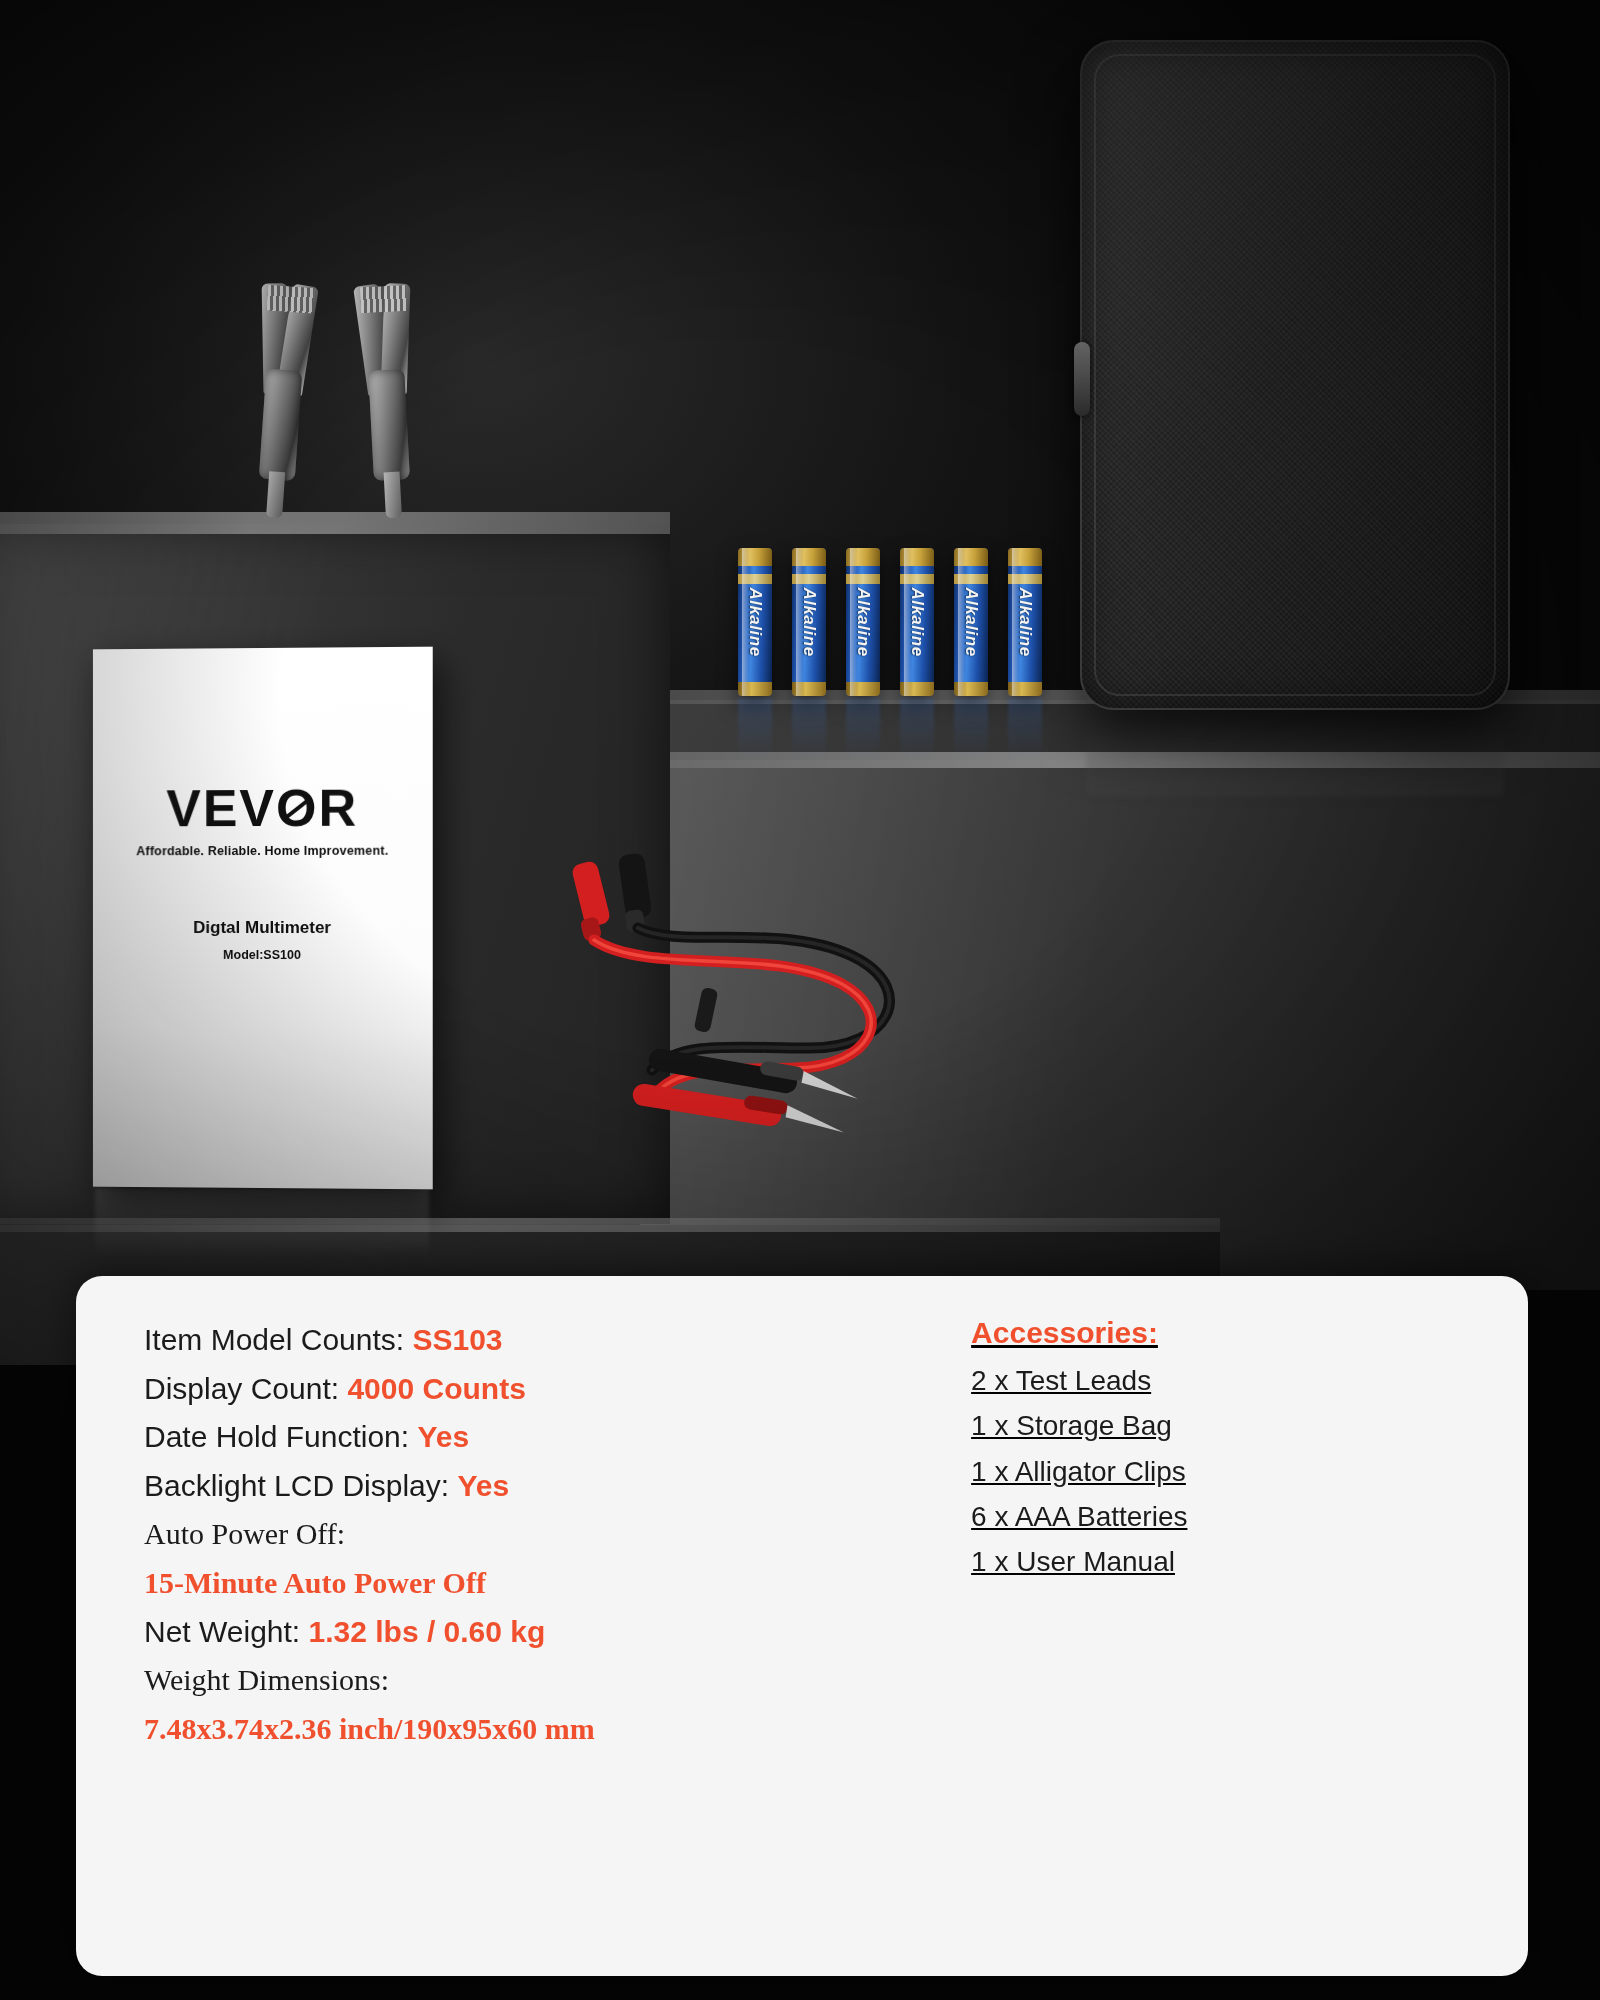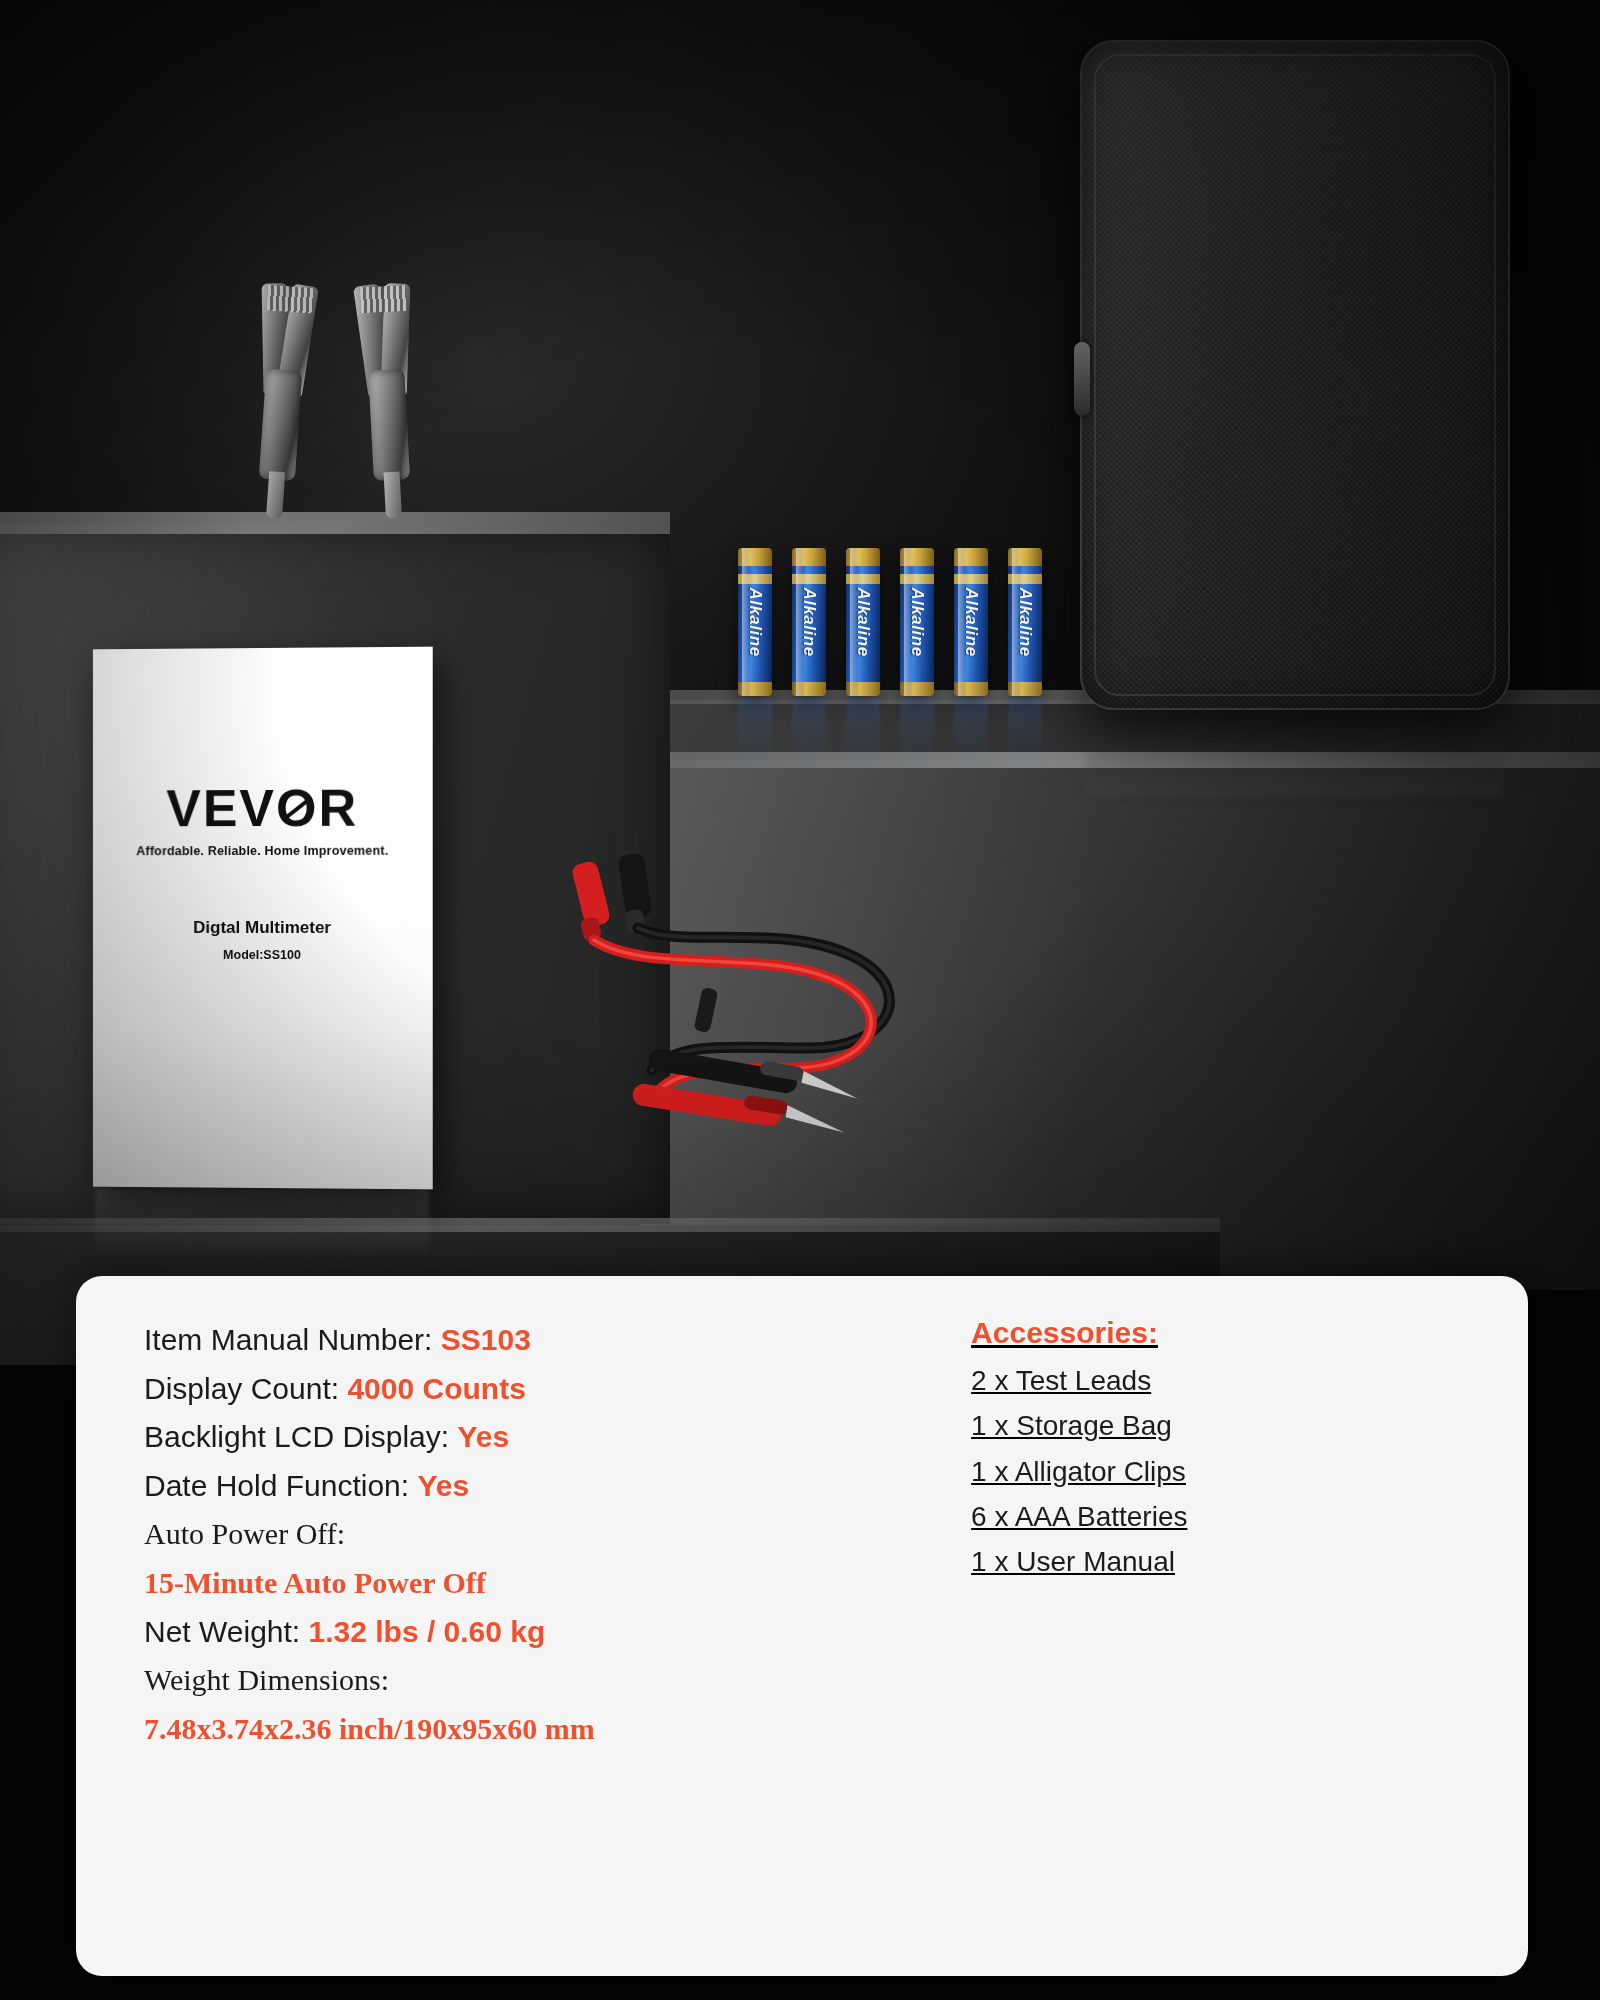--- a/index.html
+++ b/index.html
@@ -363,33 +363,33 @@
         <path d="M226 228 L 286 246 L 226 240 Z" fill="#cfcfcf" transform="rotate(9 244 236)"></path>
       </g>
     </svg>
   </div>
 
   <div class="vignette"></div>
 
   <div id="card">
     <div class="col-left">
       <div class="spec">
-        <span>Item Manual Number:</span>
+        <span>Item Model Counts:</span>
         <span class="v">SS103</span>
       </div>
       <div class="spec">
         <span>Display Count:</span>
         <span class="v">4000 Counts</span>
       </div>
       <div class="spec">
+        <span>Date Hold Function:</span>
+        <span class="v">Yes</span>
+      </div>
+      <div class="spec">
         <span>Backlight LCD Display:</span>
-        <span class="v">Yes</span>
-      </div>
-      <div class="spec">
-        <span>Date Hold Function:</span>
         <span class="v">Yes</span>
       </div>
       <div class="spec block">
         <span>Auto Power Off:</span><br>
         <span class="v">15-Minute Auto Power Off</span>
       </div>
       <div class="spec">
         <span>Net Weight:</span>
         <span class="v">1.32 lbs / 0.60 kg</span>
       </div>

